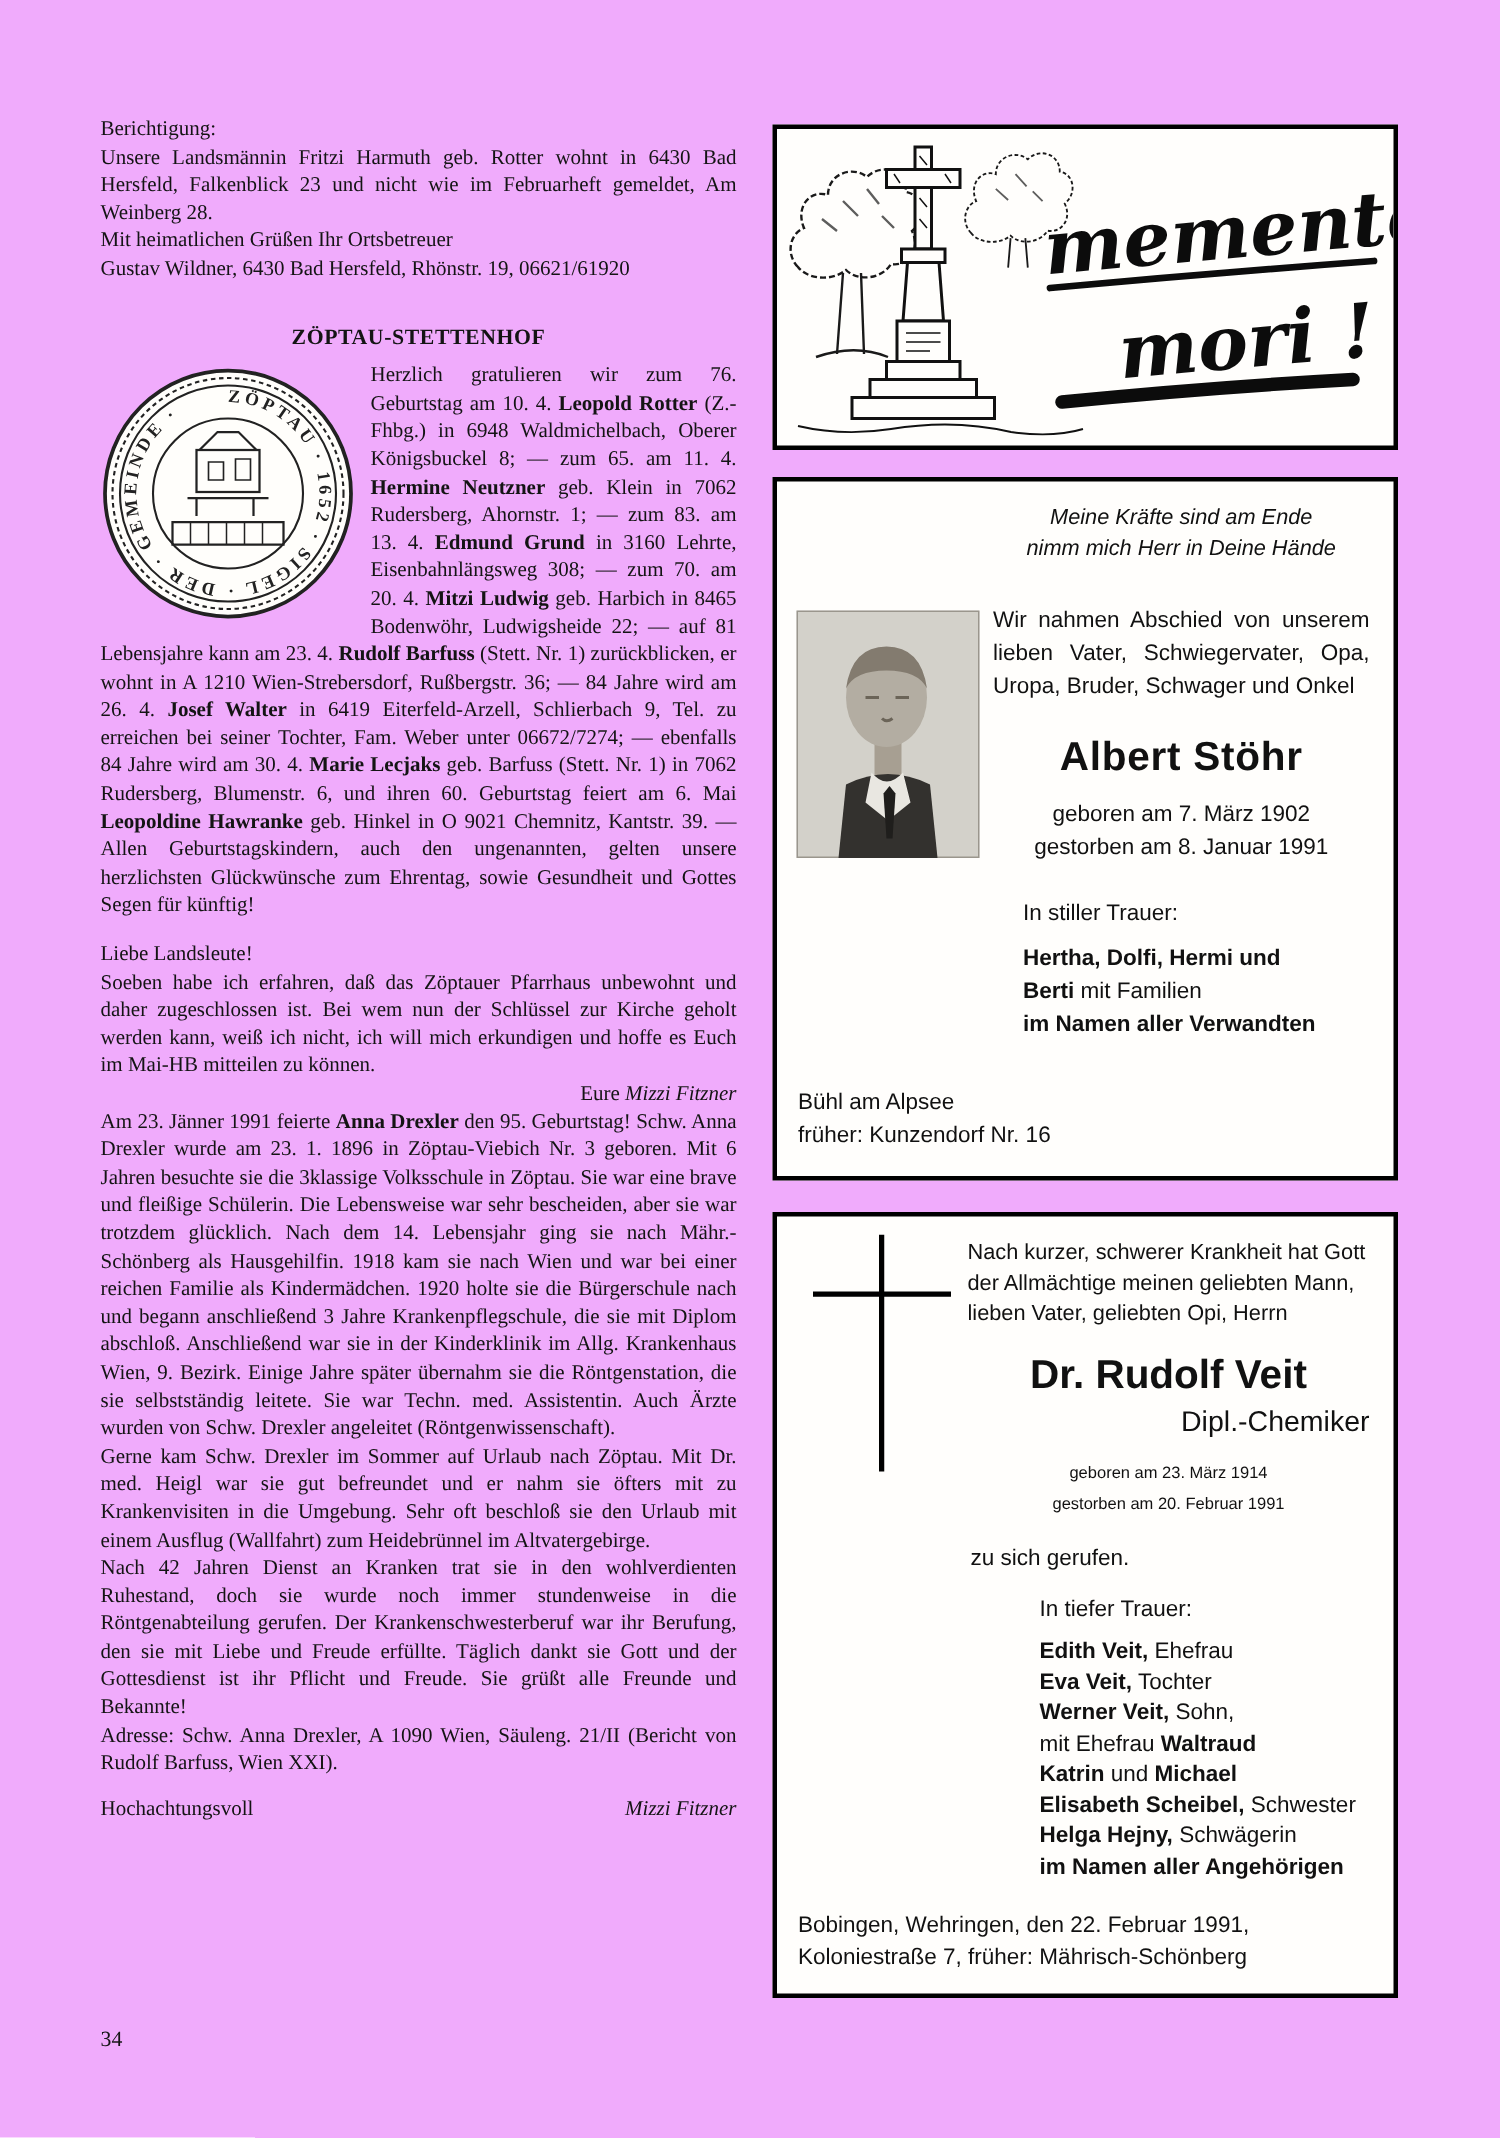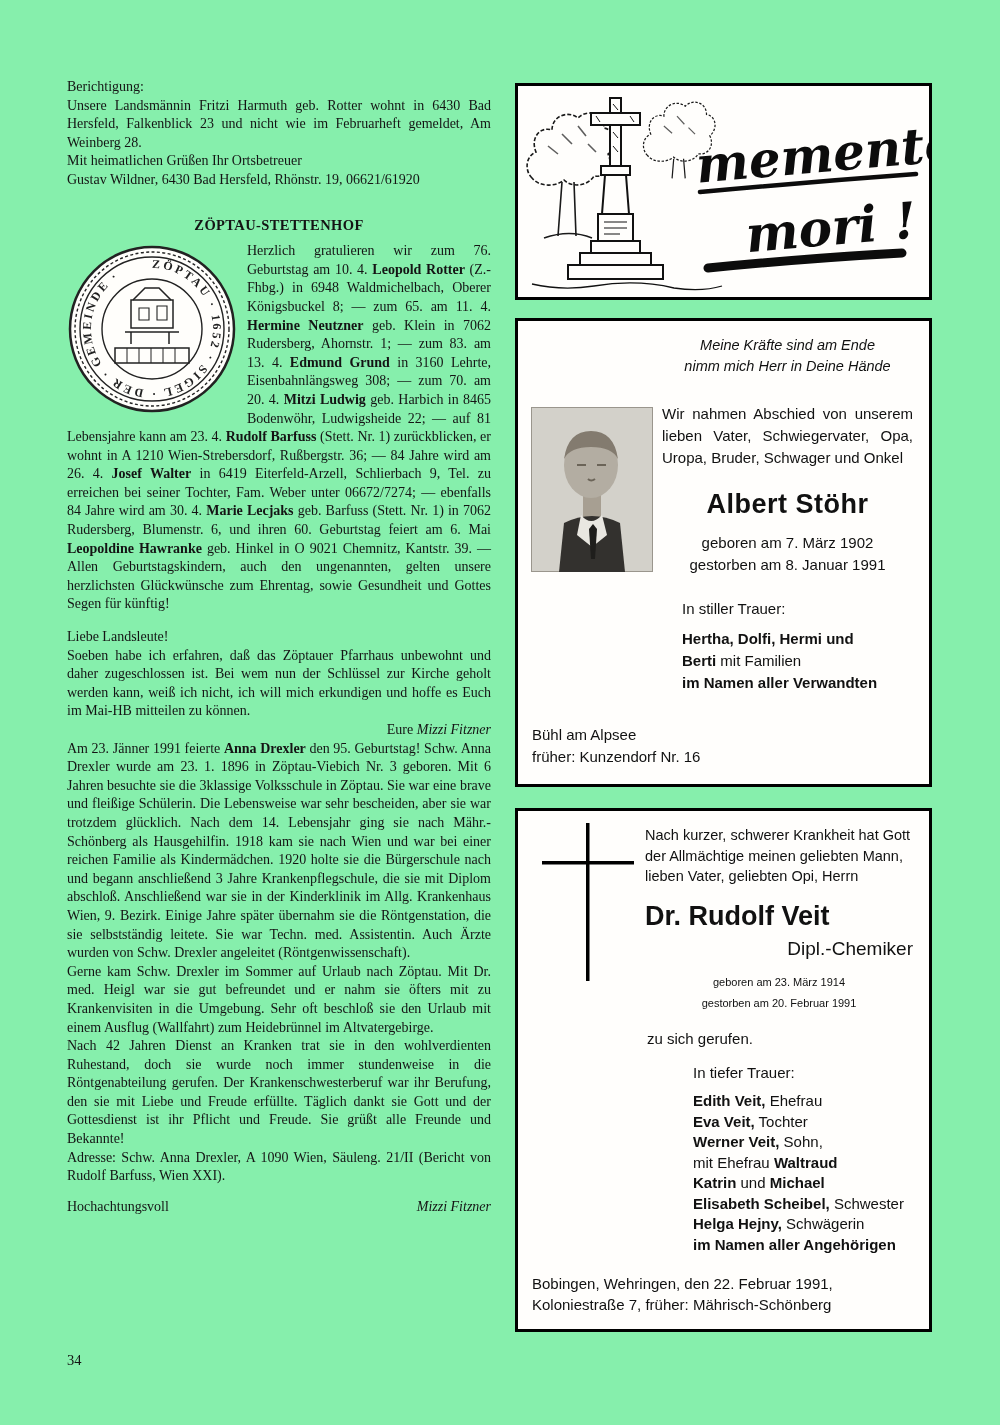--- a/index.html
+++ b/index.html
@@ -1,19 +1,19 @@
 <!DOCTYPE html>
 <html lang="de"><head>
 <meta charset="utf-8">
 <style>
   * { box-sizing: border-box; }
   html,body { margin:0; padding:0; background:#ffffff; }
   .page {
     position:relative; width:1000px; height:1425px; margin:0 auto;
-    background:#86efac; color:#141414; overflow:hidden;
+    background:#f0abfc; color:#141414; overflow:hidden;
   }
 
   
   .left-col {
     position:absolute; left:67px; top:78px; width:424px;
     font-family:"Liberation Serif","DejaVu Serif",serif;
     font-size:14px; line-height:18.6px; text-align:justify;
     hyphens:auto;
   }
   .left-col p { margin:0; }
@@ -56,21 +56,21 @@
   .dates { text-align:center; font-size:15px; line-height:22px; margin-top:12px; }
   .trauer { margin:22px 0 0 20px; font-size:15px; line-height:22px; text-align:left; }
   .trauer-label { margin-bottom:8px; }
   .place { font-size:15px; line-height:22px; margin-top:30px; text-align:left; }
 
   .veit-box { position:relative; padding:12px 16px 14px 14px; }
   .veit-cross { position:absolute; left:18px; top:12px; width:104px; height:160px; }
   .veit-cross svg { display:block; width:100%; height:100%; }
   .veit-body { margin-left:113px; text-align:left; }
   .veit-intro { margin:2px 0 0 0; font-size:14.5px; line-height:20.5px; }
-  .veit-name { font-weight:bold; font-size:27px; text-align:left; margin-top:14px; }
+  .veit-name { font-weight:bold; font-size:27px; text-align:center; margin-top:14px; }
   .veit-title { text-align:right; font-size:19px; margin-top:6px; }
   .veit-dates { text-align:center; font-size:11px; line-height:21px; margin-top:12px; }
   .veit-called { margin:16px 0 0 2px; font-size:15px; }
   .veit-trauer { margin:16px 0 0 48px; font-size:15px; line-height:20.5px; }
   .veit-place { margin:18px 0 0 0; font-size:15px; line-height:21px; text-align:left; }
 </style>
 </head>
 <body>
 
 <div class="page">

